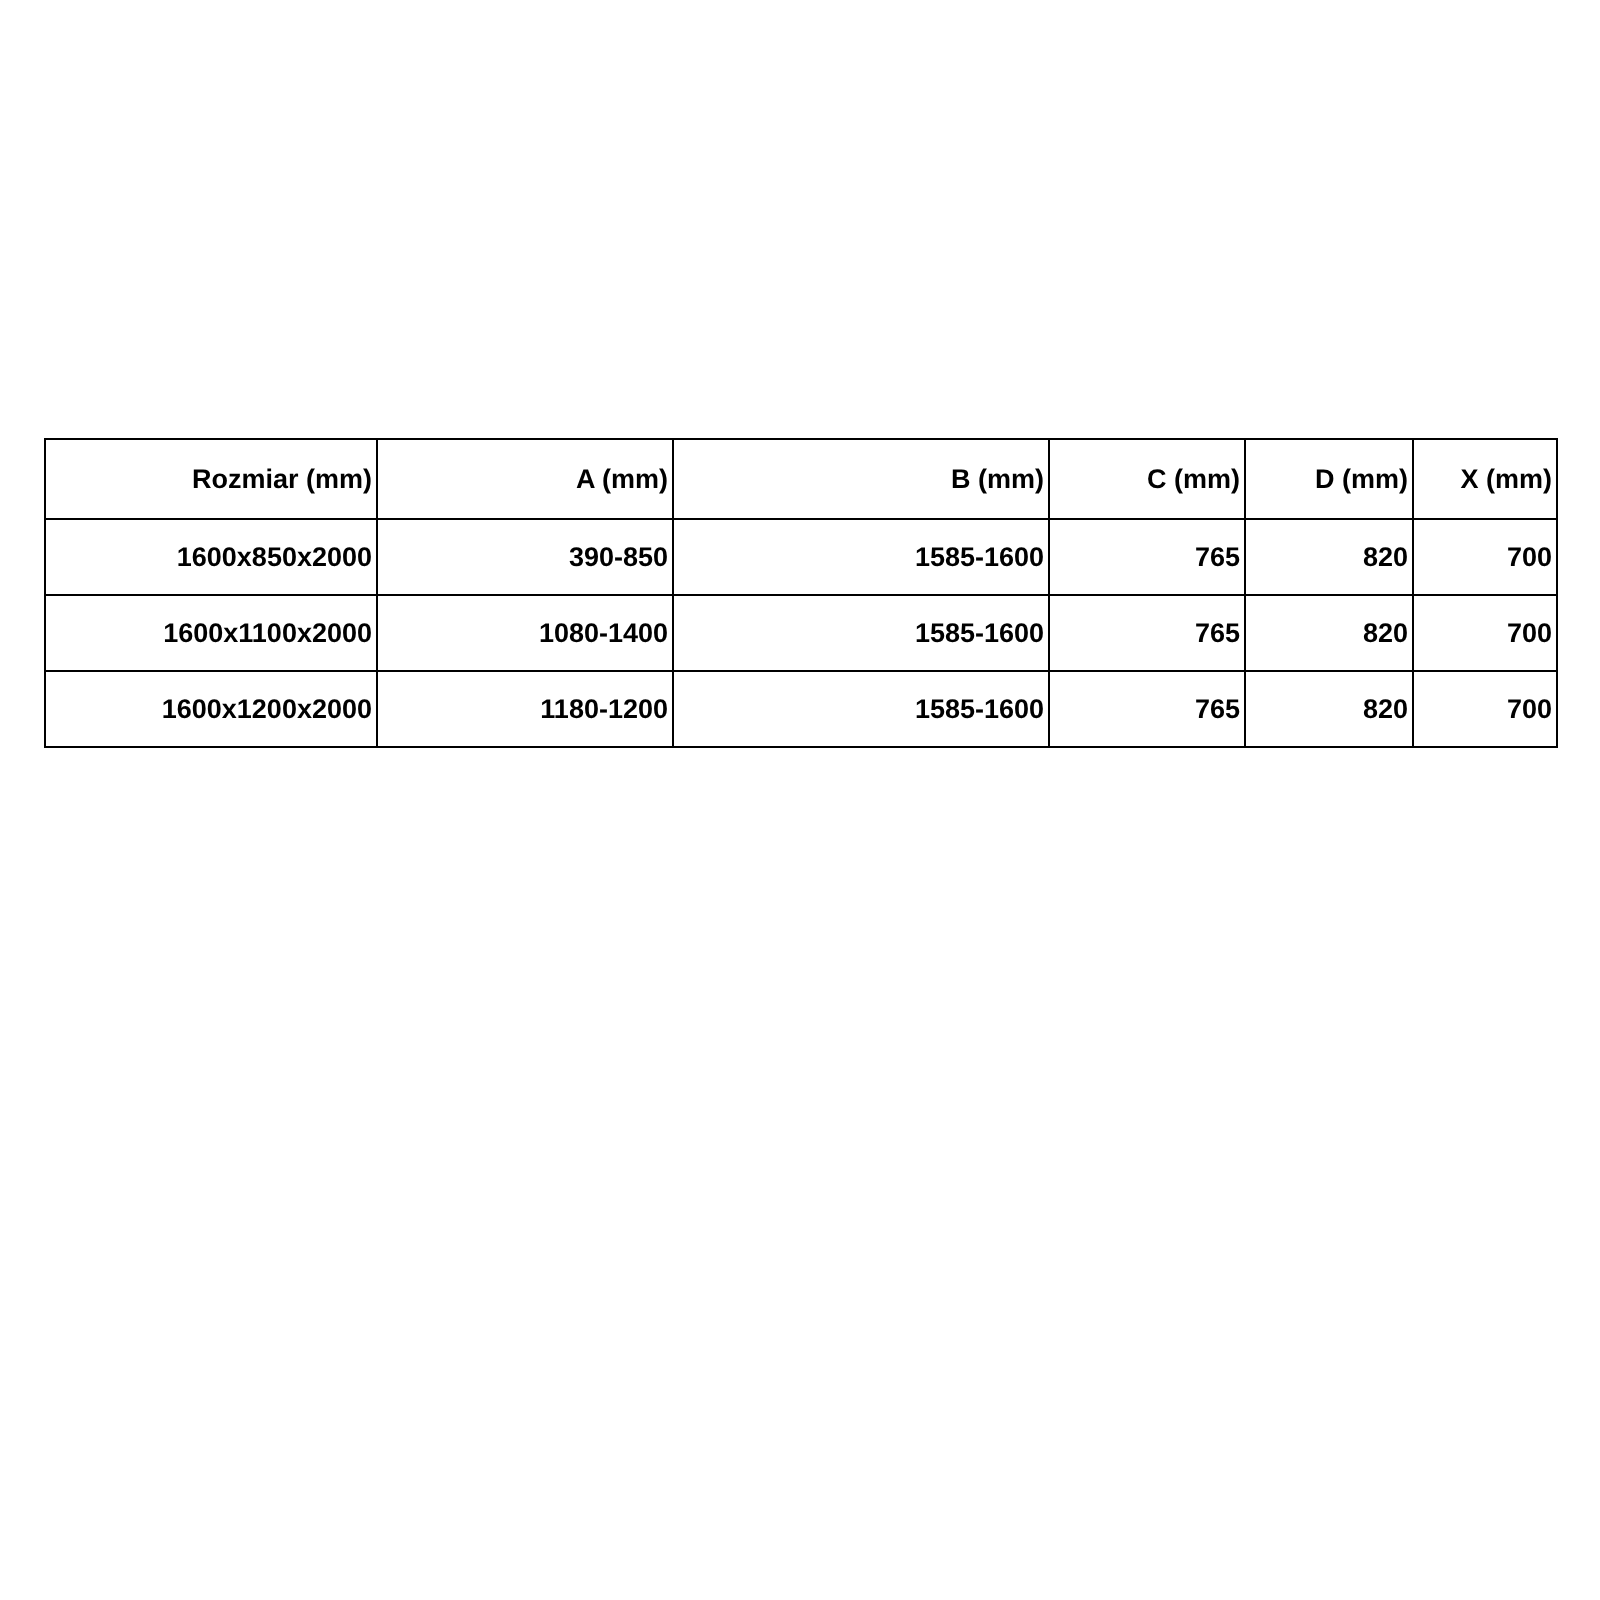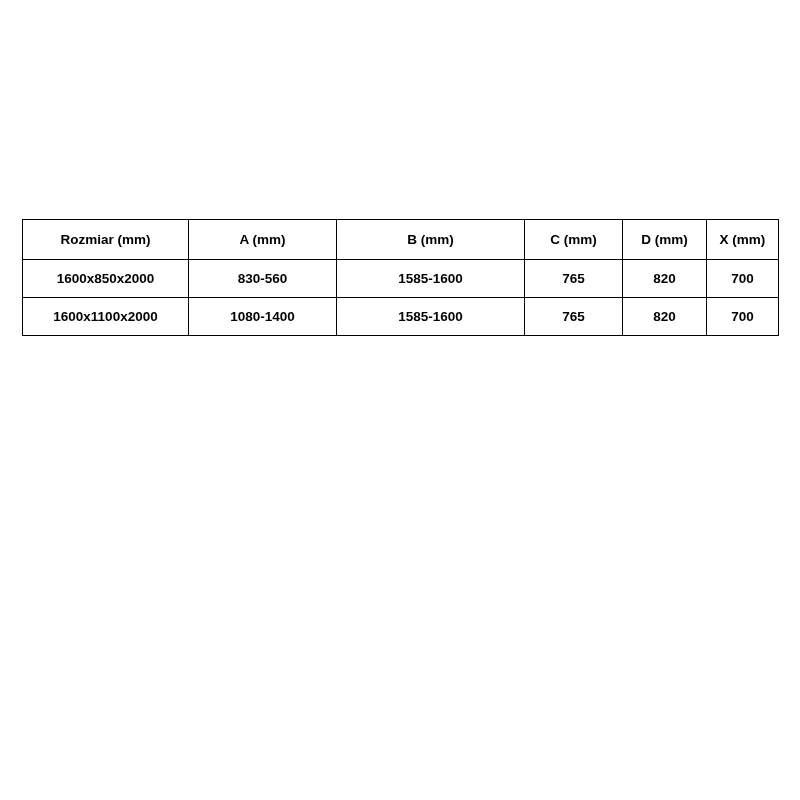--- a/index.html
+++ b/index.html
@@ -20,21 +20,21 @@
     top: 219px;
     width: 756px;
   }
   table.spec-table {
     border-collapse: collapse;
     width: 100%;
     table-layout: fixed;
   }
   table.spec-table td, table.spec-table th {
     border: 1px solid #000000;
-    text-align: center;
+    text-align: right;
     font-weight: bold;
     font-size: 13.5px;
     height: 37px;
     padding: 0 2px;
     white-space: nowrap;
     overflow: hidden;
   }
   table.spec-table thead th {
     height: 39px;
   }
@@ -65,29 +65,37 @@
         <th>A (mm)</th>
         <th>B (mm)</th>
         <th>C (mm)</th>
         <th>D (mm)</th>
         <th>X (mm)</th>
       </tr>
     </thead>
     <tbody>
       <tr>
         <td>1600x850x2000</td>
-        <td>830-560</td>
+        <td>390-850</td>
         <td>1585-1600</td>
         <td>765</td>
         <td>820</td>
         <td>700</td>
       </tr>
       <tr>
         <td>1600x1100x2000</td>
         <td>1080-1400</td>
         <td>1585-1600</td>
         <td>765</td>
         <td>820</td>
         <td>700</td>
       </tr>
+      <tr>
+        <td>1600x1200x2000</td>
+        <td>1180-1200</td>
+        <td>1585-1600</td>
+        <td>765</td>
+        <td>820</td>
+        <td>700</td>
+      </tr>
     </tbody>
   </table>
 </div>
 
 </body></html>

